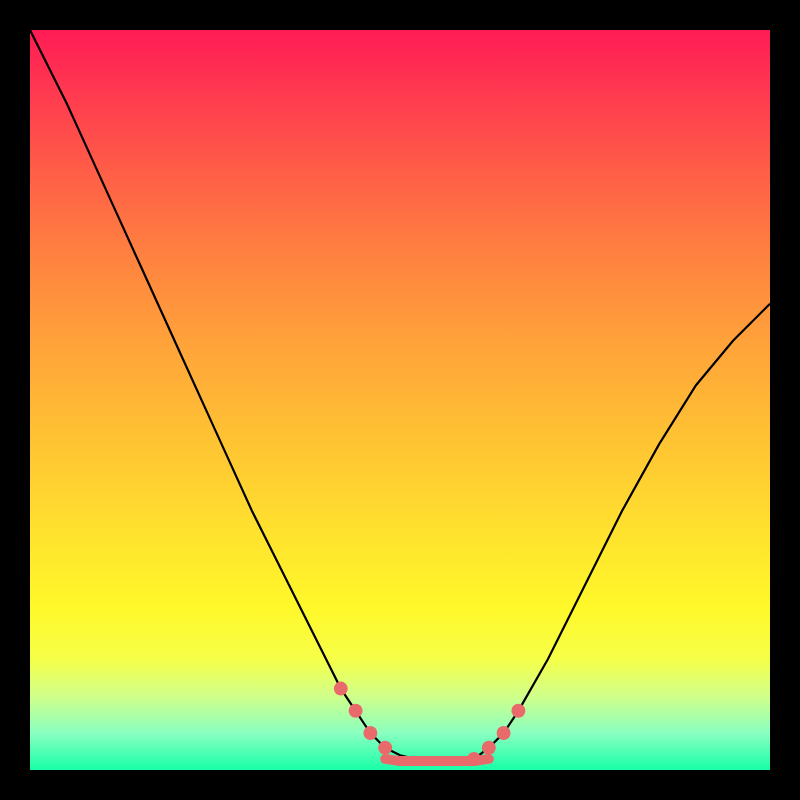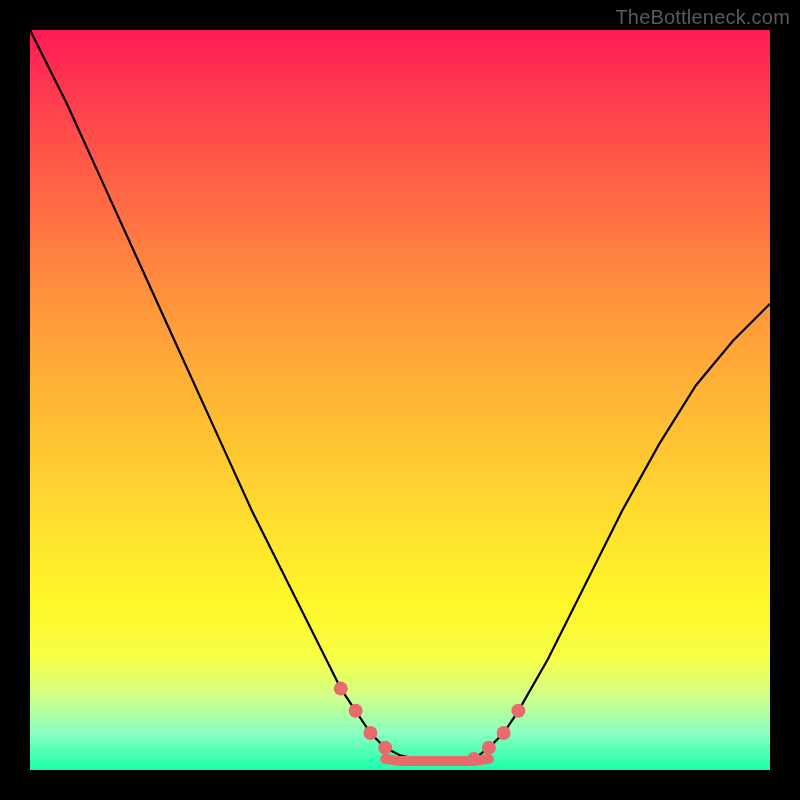--- a/index.html
+++ b/index.html
@@ -54,21 +54,20 @@
     font-size: 20px;
     font-weight: 500;
     letter-spacing: 0.2px;
     user-select: none;
   }
 </style>
 </head>
 <body>
 
 <div class="frame">
-  <div class="watermark">TheBottleneck.com</div>
   <div class="plot-area">
     <svg class="chart-svg" viewBox="0 0 740 740">
       <g>
         <path id="path-left" fill="none" stroke="#000" stroke-width="2.2" d="M0.0 0.0 L37.0 74.0 L74.0 155.4 L111.0 236.8 L148.0 318.2 L185.0 399.6 L222.0 481.0 L259.0 555.0 L296.0 629.0 L310.8 658.6 L325.6 680.8 L340.4 703.0 L355.2 717.8 L370.0 725.2 L384.8 728.9"></path>
       </g>
       <g>
         <path id="path-right" fill="none" stroke="#000" stroke-width="2.2" d="M444.0 728.9 L458.8 717.8 L473.6 703.0 L488.4 680.8 L518.0 629.0 L555.0 555.0 L592.0 481.0 L629.0 414.4 L666.0 355.2 L703.0 310.8 L740.0 273.8"></path>
       </g>
       <g>
         <path id="path-flat" fill="none" stroke="#e86a6a" stroke-width="10" stroke-linecap="round" d="M355.2 728.9 L370.0 731.1 L384.8 731.1 L399.6 731.1 L414.4 731.1 L429.2 731.1 L444.0 731.1 L458.8 728.9"></path>

